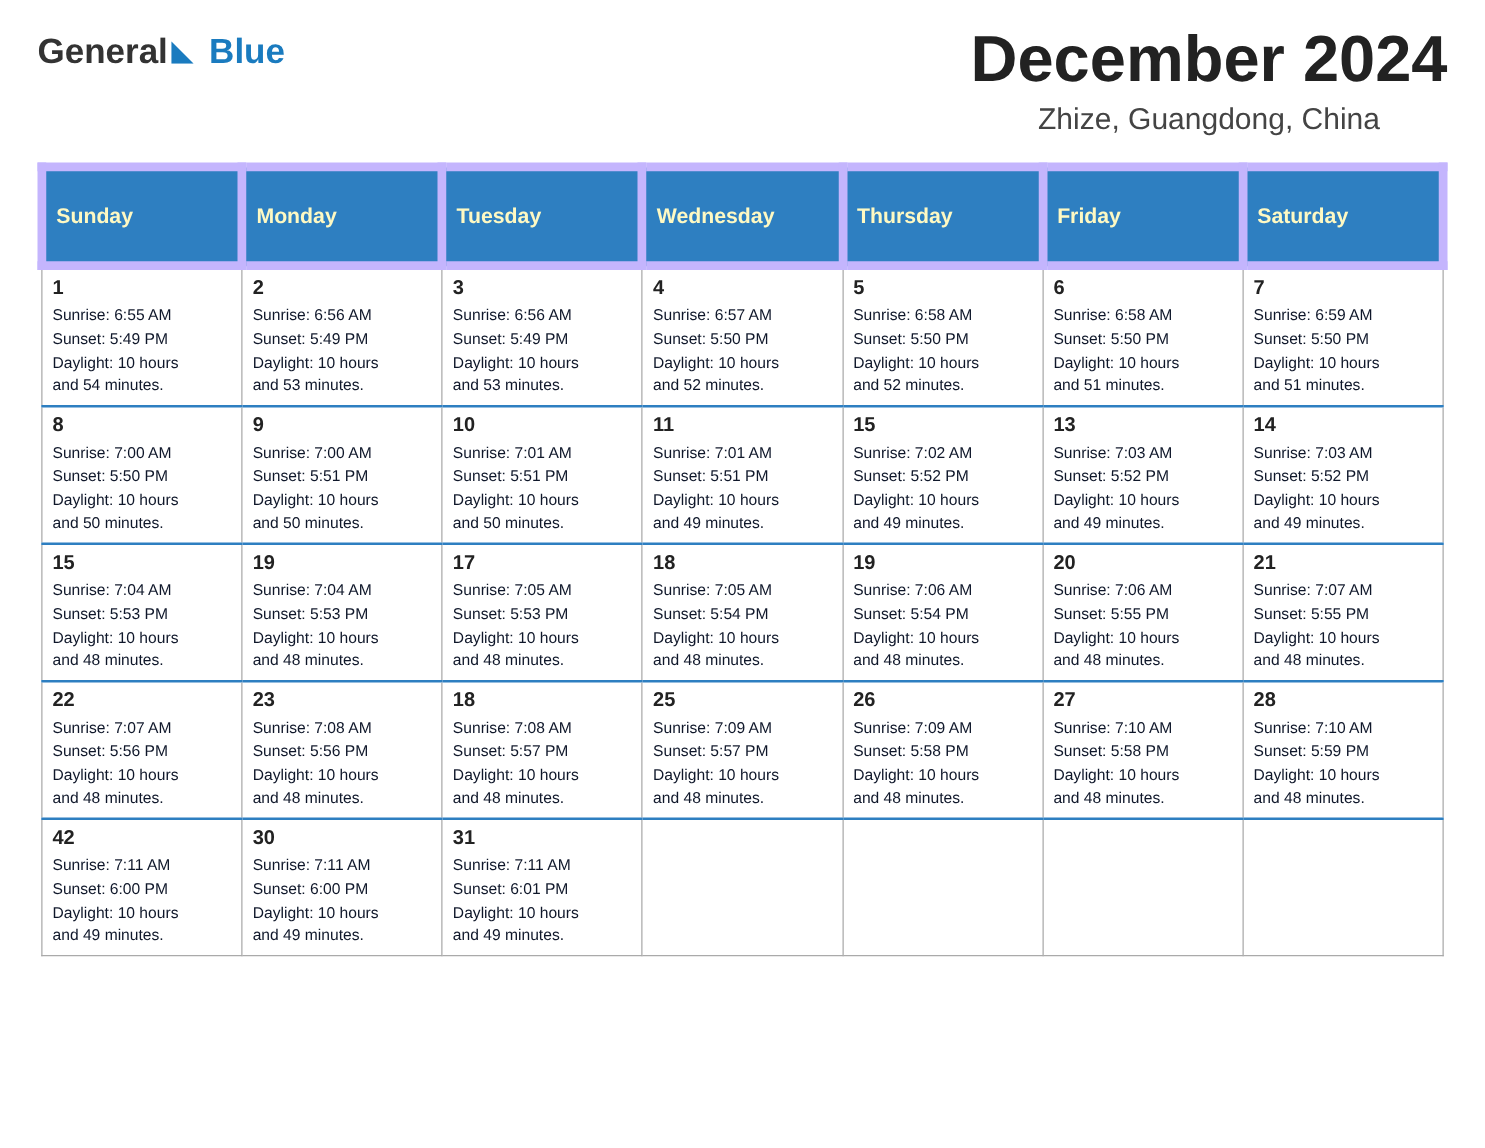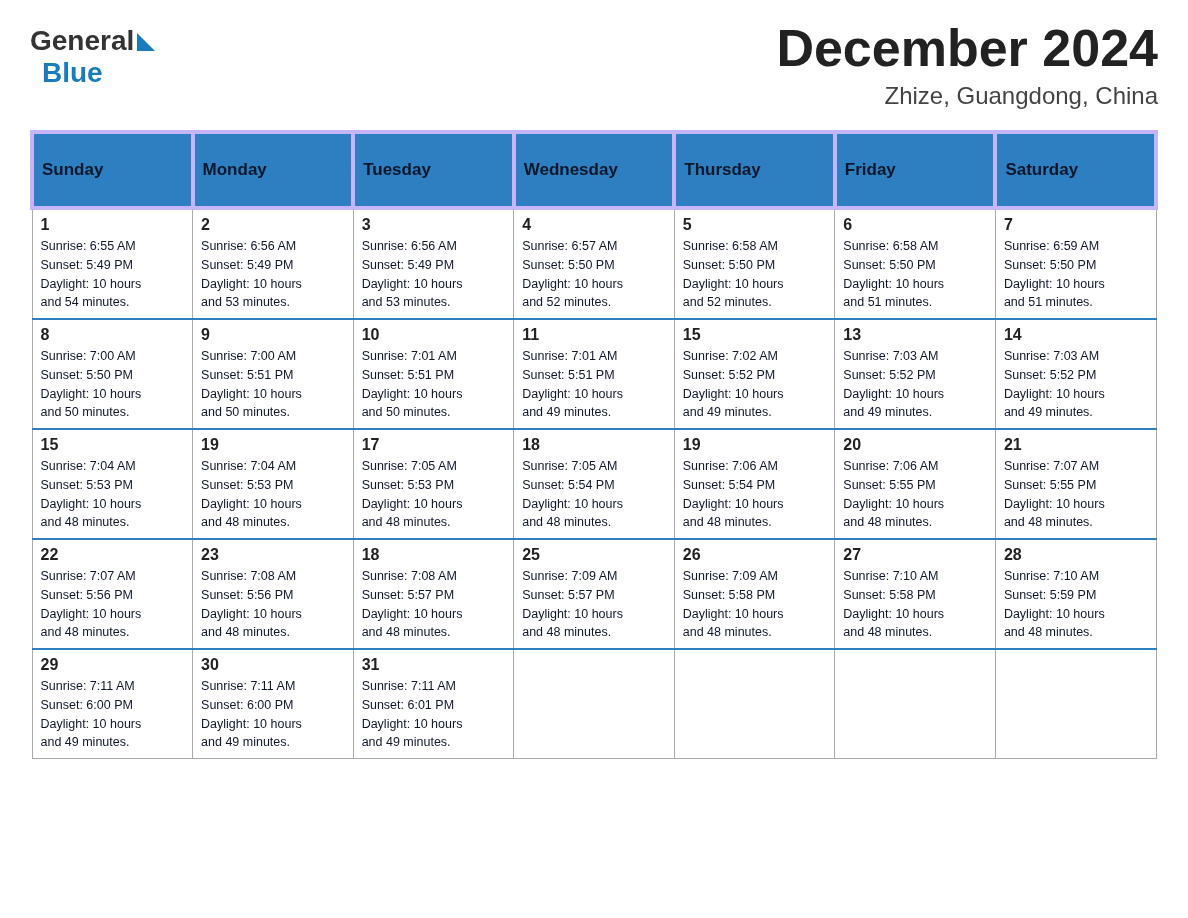--- a/index.html
+++ b/index.html
@@ -16,57 +16,57 @@
       align-items: flex-start;
       margin-bottom: 20px;
     }
     .logo {
       display: flex;
       align-items: flex-start;
       padding-top: 5px;
     }
     .logo-block {
       display: flex;
-      flex-direction: column;
+      flex-direction: row;
       text-align: center;
     }
     .logo-line1 {
       display: flex;
       align-items: center;
     }
     .logo-line2 {
       display: flex;
       align-items: center;
       margin-left: 12px;
     }
     .title-area {
-      text-align: right;
+      text-align: center;
     }
     .month-title {
       font-size: 52px;
       font-weight: bold;
       color: #222;
       line-height: 1.1;
     }
     .location-title {
       font-size: 24px;
       color: #444;
       margin-top: 5px;
     }
     .calendar-table {
       width: 100%;
       border-collapse: collapse;
     }
     .calendar-table th {
       background: #2e7fc1;
-      color: #0f172a;
+      color: #fef9c3;
       padding: 26px 8px;
       font-size: 17px;
       font-weight: bold;
-      border: 4px solid #c4b5fd;
+      border: 7px solid #c4b5fd;
       text-align: left;
     }
     .calendar-table td {
       border: 1px solid #aaa;
       vertical-align: top;
       padding: 6px 8px;
       font-size: 13px;
       color: #333;
       width: calc(100% / 7);
     }
@@ -242,21 +242,21 @@
           <span class="day-number">27</span>
           <div class="day-info">Sunrise: 7:10 AM<br>Sunset: 5:58 PM<br>Daylight: 10 hours<br>and 48 minutes.</div>
         </td>
         <td>
           <span class="day-number">28</span>
           <div class="day-info">Sunrise: 7:10 AM<br>Sunset: 5:59 PM<br>Daylight: 10 hours<br>and 48 minutes.</div>
         </td>
       </tr>
       <tr class="week-row">
         <td>
-          <span class="day-number">29</span>
+          <span class="day-number">42</span>
           <div class="day-info">Sunrise: 7:11 AM<br>Sunset: 6:00 PM<br>Daylight: 10 hours<br>and 49 minutes.</div>
         </td>
         <td>
           <span class="day-number">30</span>
           <div class="day-info">Sunrise: 7:11 AM<br>Sunset: 6:00 PM<br>Daylight: 10 hours<br>and 49 minutes.</div>
         </td>
         <td>
           <span class="day-number">31</span>
           <div class="day-info">Sunrise: 7:11 AM<br>Sunset: 6:01 PM<br>Daylight: 10 hours<br>and 49 minutes.</div>
         </td>

